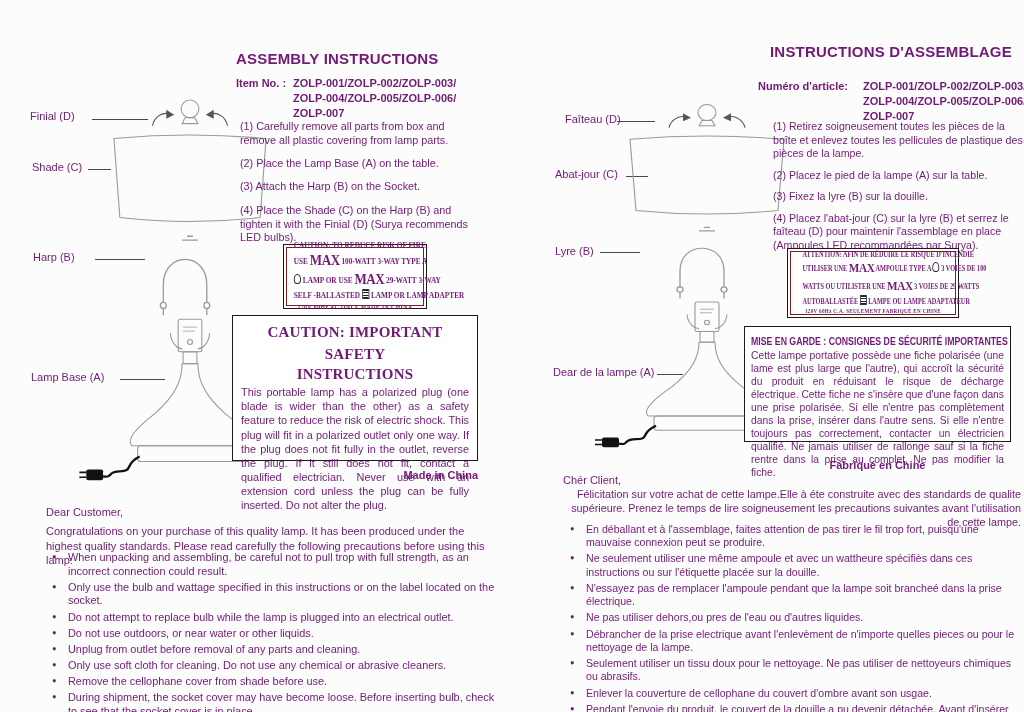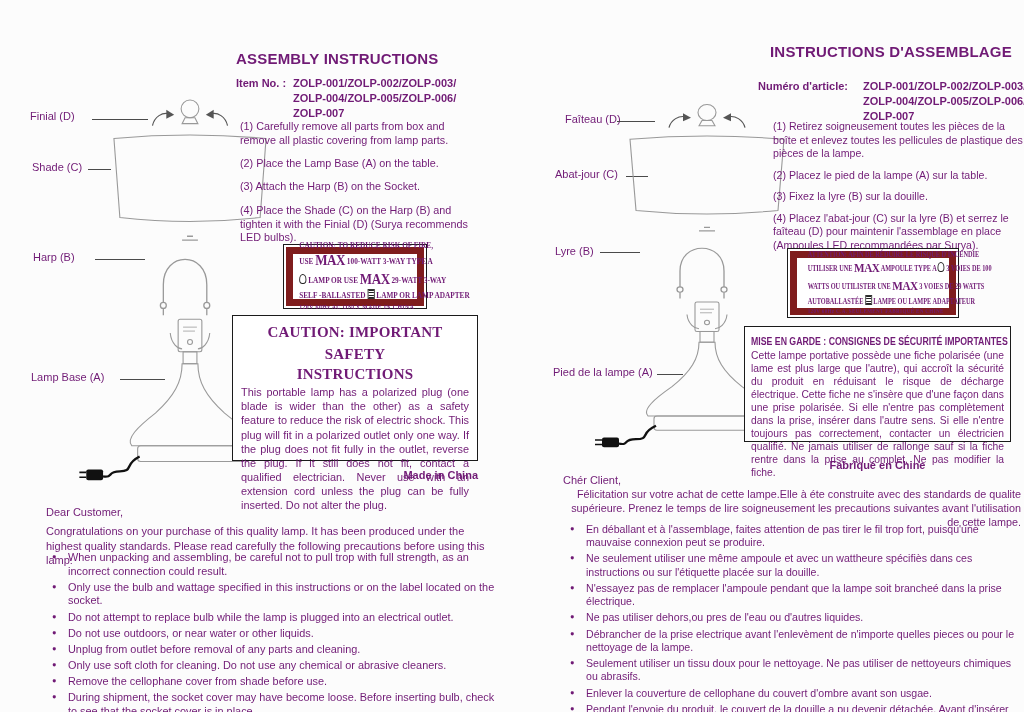--- a/index.html
+++ b/index.html
@@ -7,21 +7,21 @@
     font-family:"Liberation Sans",sans-serif;color:#701a75;overflow:hidden;}
   .abs{position:absolute;}
   .title{font-weight:bold;font-size:15px;letter-spacing:.2px;white-space:nowrap;}
   .itemblock{font-weight:bold;font-size:11px;line-height:1.35;position:absolute;}
   .itemblock .lbl{position:absolute;left:0;top:0;white-space:nowrap;}
   .part-label{font-size:11px;white-space:nowrap;}
   .leader{border-top:1.4px solid #4a4a4a;height:0;position:absolute;}
   .steps .step{font-size:10.8px;line-height:1.28;margin-bottom:9.5px;}
   .steps-fr .step{font-size:10.6px;margin-bottom:8px;}
   .cbox{border:1.5px solid #1a1a1a;padding:2px;box-sizing:border-box;background:#fff;}
-  .cbox-in{border:7px solid #7f1d1d;height:100%;box-sizing:border-box;display:flex;
+  .cbox-in{border:1px solid #7f1d1d;height:100%;box-sizing:border-box;display:flex;
     flex-direction:column;justify-content:center;}
   .rating{font-family:"Liberation Serif",serif;text-align:center;}
   .rating>div{white-space:nowrap;font-weight:bold;}
   .sz-en>div{font-size:8.1px;line-height:1.3;transform:scaleX(.9);}
   .sz-en .max{font-size:14.5px;letter-spacing:-.5px;vertical-align:-1px;}
   .sz-en .fine{font-size:6.4px;letter-spacing:.5px;}
   .sz-fr>div{font-size:7.3px;line-height:1.35;transform:scaleX(.86);}
   .sz-fr .max{font-size:13px;letter-spacing:-.5px;vertical-align:-1px;}
   .sz-fr .fine{font-size:5.9px;letter-spacing:.4px;}
   .ic{display:inline-block;}
@@ -159,21 +159,21 @@
         <div class="item-line">ZOLP-007</div>
       </div>
   </div>
 
   <div class="abs part-label" style="left:565px;top:113px;">Faîteau (D)</div>
   <div class="leader" style="left:617px;top:121px;width:38px;"></div>
   <div class="abs part-label" style="left:555px;top:168px;">Abat-jour (C)</div>
   <div class="leader" style="left:626px;top:176px;width:22px;"></div>
   <div class="abs part-label" style="left:555px;top:245px;">Lyre (B)</div>
   <div class="leader" style="left:600px;top:252px;width:40px;"></div>
-  <div class="abs part-label" style="left:553px;top:366px;">Pied de la lampe (A)</div>
+  <div class="abs part-label" style="left:553px;top:366px;">Dear de la lampe (A)</div>
   <div class="leader" style="left:657px;top:374px;width:26px;"></div>
 
   <svg class="abs" style="left:592px;top:100px;" width="230" height="365" viewBox="0 0 230 410" preserveAspectRatio="none">
     <g stroke="#555" stroke-width="1.2" fill="none">
       <path d="M77,31 C79,22 87,17 94,19"></path>
         <polygon points="91,15 99,20 91,24" fill="#555" stroke="none"></polygon>
       <path d="M153,31 C151,22 143,17 136,19"></path>
         <polygon points="139,15 131,20 139,24" fill="#555" stroke="none"></polygon>
     </g>
     <g stroke="#999" stroke-width="1.1" fill="none">

